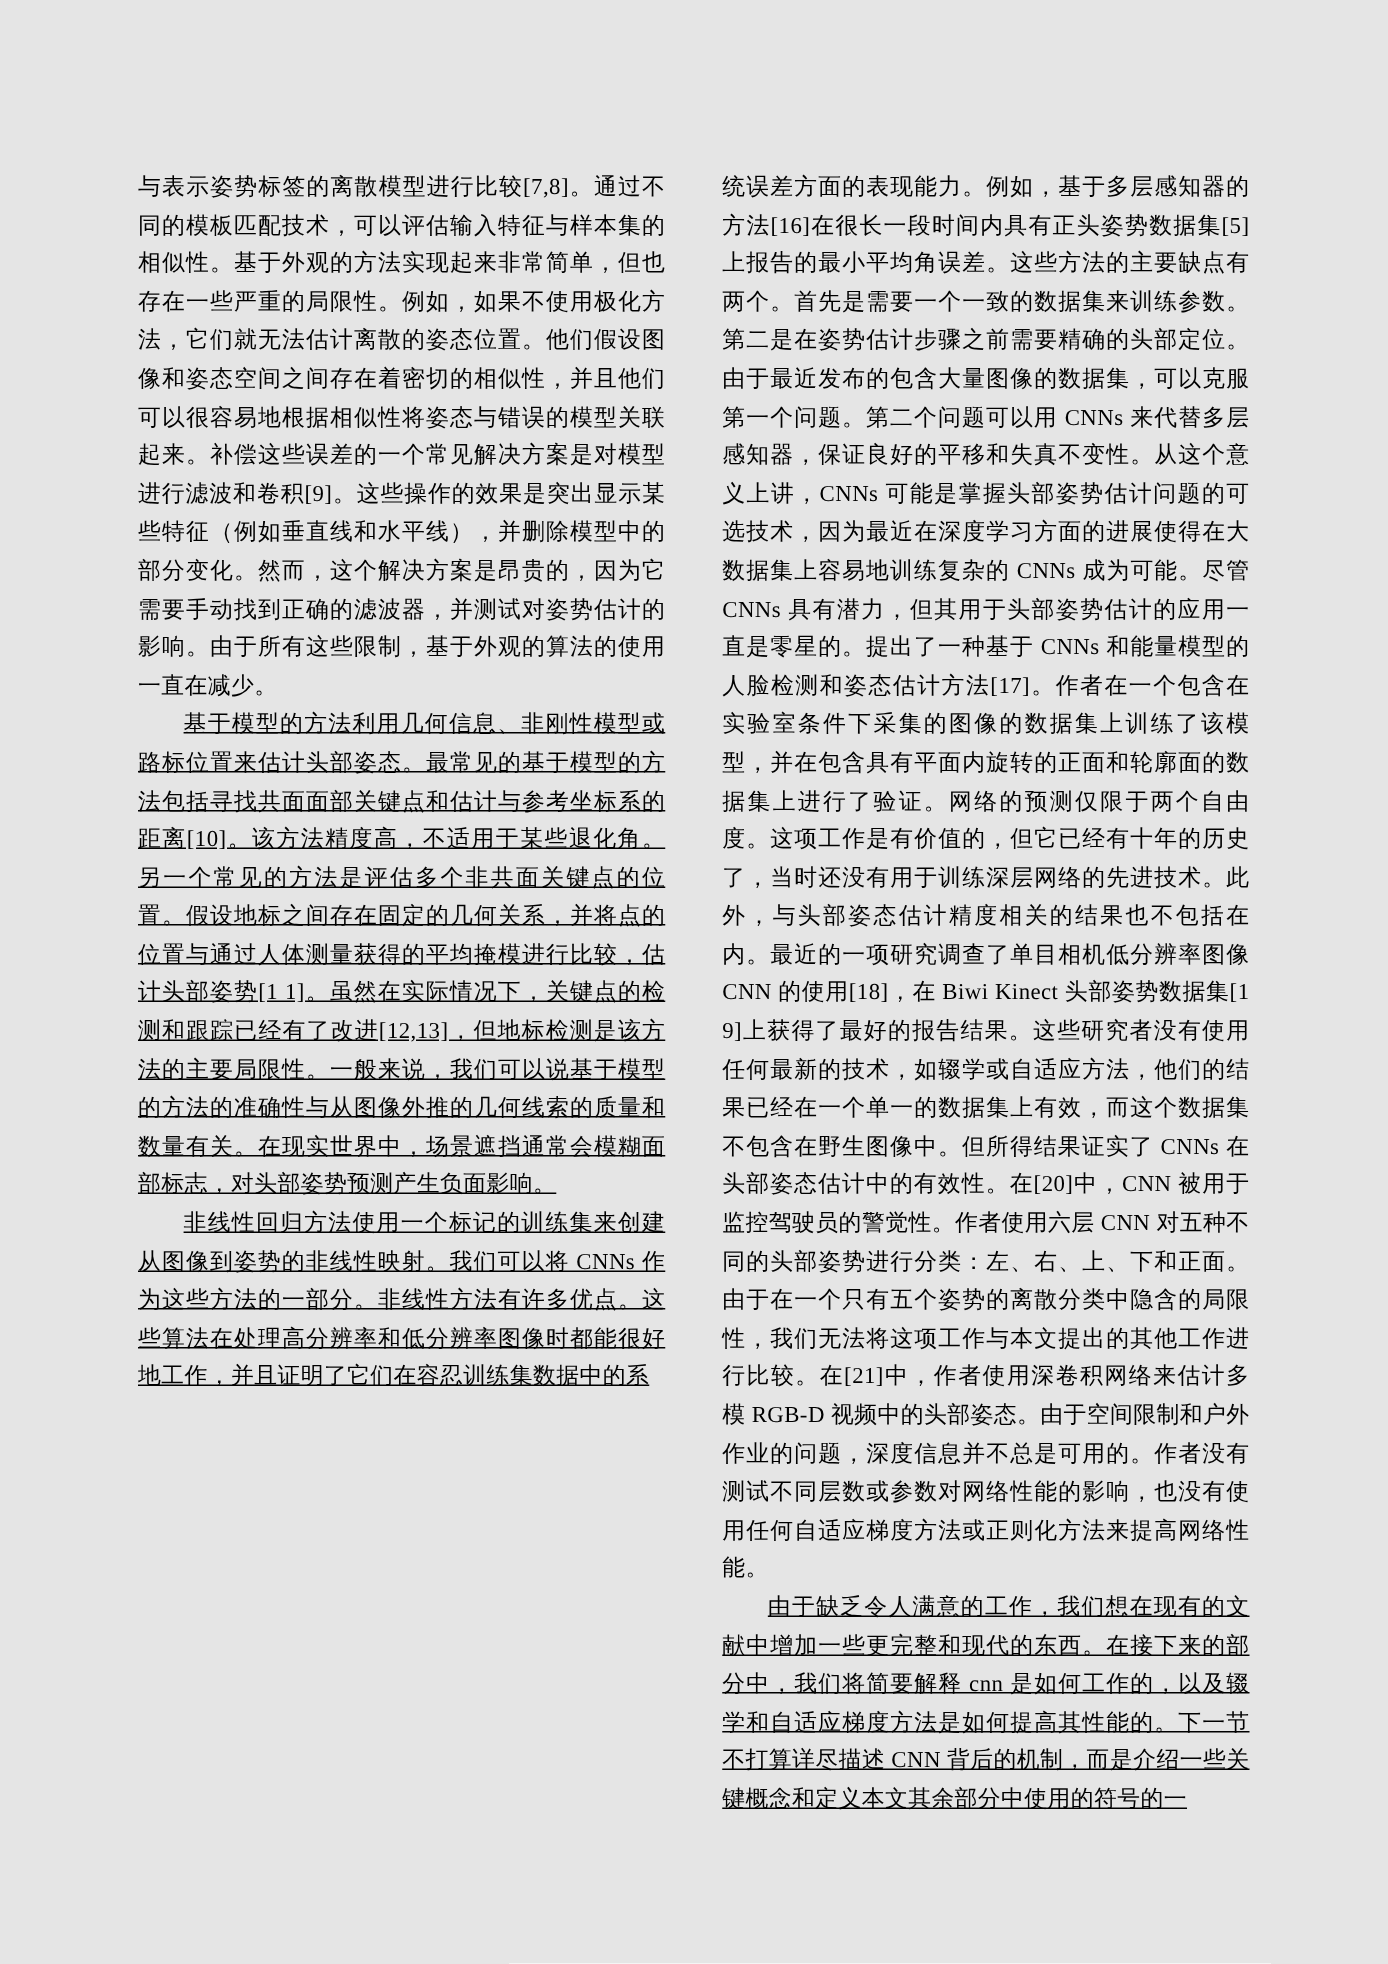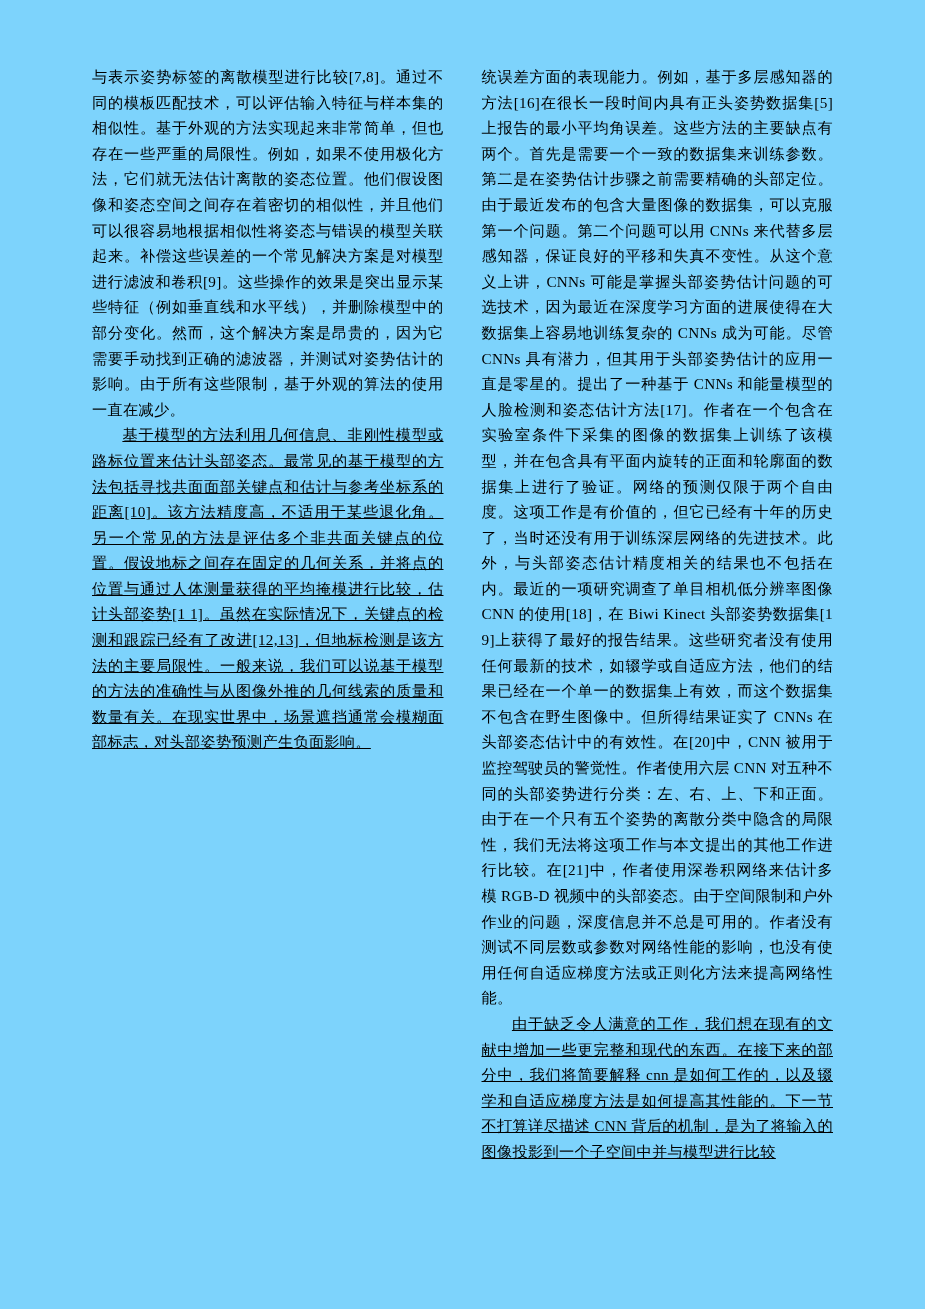--- a/index.html
+++ b/index.html
@@ -10,23 +10,23 @@
   body {
     width: 925px;
     height: 1309px;
     font-family: "Liberation Serif", serif;
     color: #000000;
   }
   .page {
     position: relative;
     width: 925px;
     height: 1309px;
-    background: #7dd3fc;
+    background: #e5e5e5;
     box-sizing: border-box;
-    padding: 64px 92px 80px 92px;
+    padding: 112px 92px 80px 92px;
   }
   .columns {
     display: flex;
     flex-direction: row;
     gap: 38px;
     height: 100%;
   }
   .col {
     width: 352px;
     display: flex;
@@ -51,23 +51,24 @@
 </style>
 </head>
 <body>
 
 <div class="page">
   <div class="columns">
 
     <div class="col">
       <p class="para">与表示姿势标签的离散模型进行比较[7,8]。通过不同的模板匹配技术，可以评估输入特征与样本集的相似性。基于外观的方法实现起来非常简单，但也存在一些严重的局限性。例如，如果不使用极化方法，它们就无法估计离散的姿态位置。他们假设图像和姿态空间之间存在着密切的相似性，并且他们可以很容易地根据相似性将姿态与错误的模型关联起来。补偿这些误差的一个常见解决方案是对模型进行滤波和卷积[9]。这些操作的效果是突出显示某些特征（例如垂直线和水平线），并删除模型中的部分变化。然而，这个解决方案是昂贵的，因为它需要手动找到正确的滤波器，并测试对姿势估计的影响。由于所有这些限制，基于外观的算法的使用一直在减少。</p>
       <p class="para indent">基于模型的方法利用几何信息、非刚性模型或路标位置来估计头部姿态。最常见的基于模型的方法包括寻找共面面部关键点和估计与参考坐标系的距离[10]。该方法精度高，不适用于某些退化角。另一个常见的方法是评估多个非共面关键点的位置。假设地标之间存在固定的几何关系，并将点的位置与通过人体测量获得的平均掩模进行比较，估计头部姿势[1 1]。虽然在实际情况下，关键点的检测和跟踪已经有了改进[12,13]，但地标检测是该方法的主要局限性。一般来说，我们可以说基于模型的方法的准确性与从图像外推的几何线索的质量和数量有关。在现实世界中，场景遮挡通常会模糊面部标志，对头部姿势预测产生负面影响。</p>
+      <p class="para indent">非线性回归方法使用一个标记的训练集来创建从图像到姿势的非线性映射。我们可以将 CNNs 作为这些方法的一部分。非线性方法有许多优点。这些算法在处理高分辨率和低分辨率图像时都能很好地工作，并且证明了它们在容忍训练集数据中的系</p>
       <div class="spacer"></div>
     </div>
 
     <div class="col">
       <p class="para">统误差方面的表现能力。例如，基于多层感知器的方法[16]在很长一段时间内具有正头姿势数据集[5]上报告的最小平均角误差。这些方法的主要缺点有两个。首先是需要一个一致的数据集来训练参数。第二是在姿势估计步骤之前需要精确的头部定位。由于最近发布的包含大量图像的数据集，可以克服第一个问题。第二个问题可以用 CNNs 来代替多层感知器，保证良好的平移和失真不变性。从这个意义上讲，CNNs 可能是掌握头部姿势估计问题的可选技术，因为最近在深度学习方面的进展使得在大数据集上容易地训练复杂的 CNNs 成为可能。尽管 CNNs 具有潜力，但其用于头部姿势估计的应用一直是零星的。提出了一种基于 CNNs 和能量模型的人脸检测和姿态估计方法[17]。作者在一个包含在实验室条件下采集的图像的数据集上训练了该模型，并在包含具有平面内旋转的正面和轮廓面的数据集上进行了验证。网络的预测仅限于两个自由度。这项工作是有价值的，但它已经有十年的历史了，当时还没有用于训练深层网络的先进技术。此外，与头部姿态估计精度相关的结果也不包括在内。最近的一项研究调查了单目相机低分辨率图像 CNN 的使用[18]，在 Biwi Kinect 头部姿势数据集[19]上获得了最好的报告结果。这些研究者没有使用任何最新的技术，如辍学或自适应方法，他们的结果已经在一个单一的数据集上有效，而这个数据集不包含在野生图像中。但所得结果证实了 CNNs 在头部姿态估计中的有效性。在[20]中，CNN 被用于监控驾驶员的警觉性。作者使用六层 CNN 对五种不同的头部姿势进行分类：左、右、上、下和正面。由于在一个只有五个姿势的离散分类中隐含的局限性，我们无法将这项工作与本文提出的其他工作进行比较。在[21]中，作者使用深卷积网络来估计多模 RGB-D 视频中的头部姿态。由于空间限制和户外作业的问题，深度信息并不总是可用的。作者没有测试不同层数或参数对网络性能的影响，也没有使用任何自适应梯度方法或正则化方法来提高网络性能。</p>
-      <p class="para indent">由于缺乏令人满意的工作，我们想在现有的文献中增加一些更完整和现代的东西。在接下来的部分中，我们将简要解释 cnn 是如何工作的，以及辍学和自适应梯度方法是如何提高其性能的。下一节不打算详尽描述 CNN 背后的机制，是为了将输入的图像投影到一个子空间中并与模型进行比较</p>
+      <p class="para indent">由于缺乏令人满意的工作，我们想在现有的文献中增加一些更完整和现代的东西。在接下来的部分中，我们将简要解释 cnn 是如何工作的，以及辍学和自适应梯度方法是如何提高其性能的。下一节不打算详尽描述 CNN 背后的机制，而是介绍一些关键概念和定义本文其余部分中使用的符号的一</p>
       <div class="spacer"></div>
     </div>
 
   </div>
 </div>
 
 </body></html>

